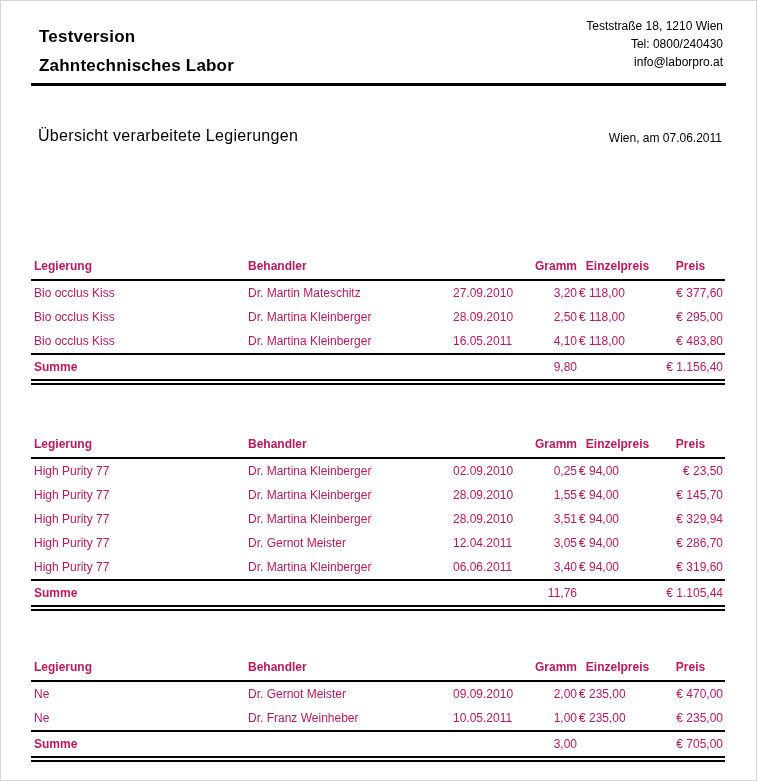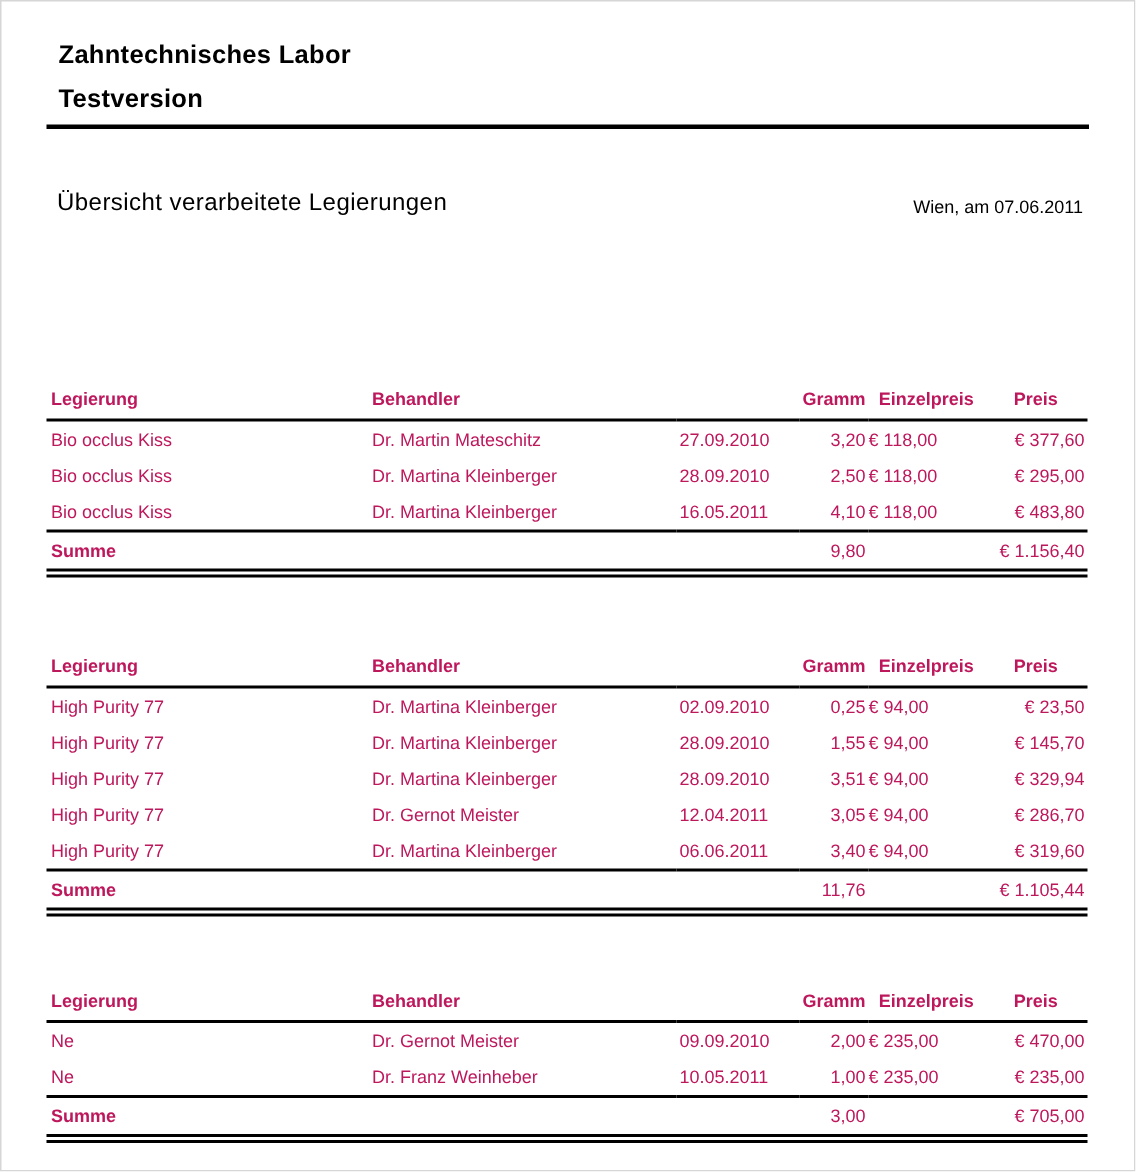--- a/index.html
+++ b/index.html
@@ -88,24 +88,29 @@
     height:6px; box-sizing:border-box;
     border-top:2px solid #000; border-bottom:2px solid #000;
   }
 </style>
 </head>
 <body>
 
 <div class="page">
 
   <div class="company">
+    <div>Testversion</div>
     <div>Zahntechnisches Labor</div>
-    <div>Testversion</div>
   </div>
 
+  <div class="contact">
+    <div>Teststraße 18, 1210 Wien</div>
+    <div>Tel: 0800/240430</div>
+    <div>info@laborpro.at</div>
+  </div>
 
   <div class="head-rule"></div>
 
   <h1 class="title">Übersicht verarbeitete Legierungen</h1>
   <div class="date-line">Wien, am 07.06.2011</div>
 
   <div id="tables">
       <section class="table-block tb-0">
         <table class="report">
           <colgroup>

